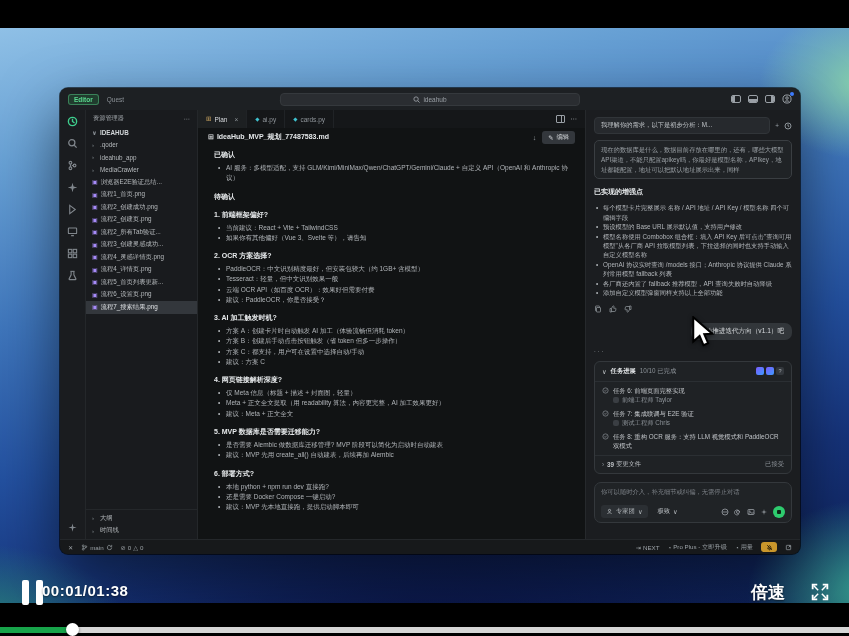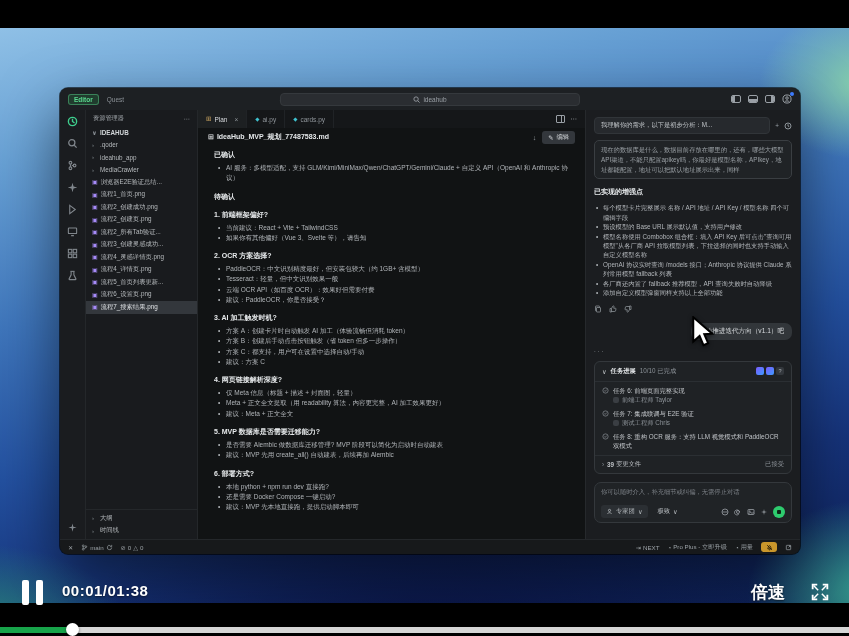--- a/index.html
+++ b/index.html
@@ -140,21 +140,21 @@
 
   
   .cursor { position:absolute; left:688px; top:316px; width:30px; height:34px; z-index:60;
     filter:drop-shadow(0 1px 2px rgba(0,0,0,.6)); }
 
   
   .bottom-black { position:absolute; left:0; bottom:0; width:849px; height:33px; background:#000; }
   .controls { position:absolute; left:0; bottom:28px; width:849px; height:30px; z-index:40; }
   .pause { position:absolute; left:22px; top:2px; display:flex; gap:7px; }
   .pause i { display:block; width:7px; height:25px; background:#fff; border-radius:2px; }
-  .timetext { position:absolute; left:62px; top:4px; color:#fff; font-size:15px; font-weight:bold; letter-spacing:.5px;
+  .timetext { position:absolute; left:42px; top:4px; color:#fff; font-size:15px; font-weight:bold; letter-spacing:.5px;
     text-shadow:0 1px 2px rgba(0,0,0,.5); }
   .speed { position:absolute; right:64px; top:3px; color:#fff; font-size:17px; font-weight:bold; text-shadow:0 1px 2px rgba(0,0,0,.6); }
   .fs { position:absolute; right:18px; top:3px; color:#fff; }
   .fs svg { width:22px; height:22px; }
   .progress { position:absolute; left:0; bottom:3px; width:849px; height:6px; background:#d6d6d6; z-index:45; }
   .progress .fill { position:absolute; left:0; top:0; height:6px; width:72px; background:#17a34a; }
   .progress .knob { position:absolute; left:66px; top:-4px; width:13px; height:13px; border-radius:50%; background:#fff;
     box-shadow:0 1px 3px rgba(0,0,0,.5); }
 </style>
 </head>

